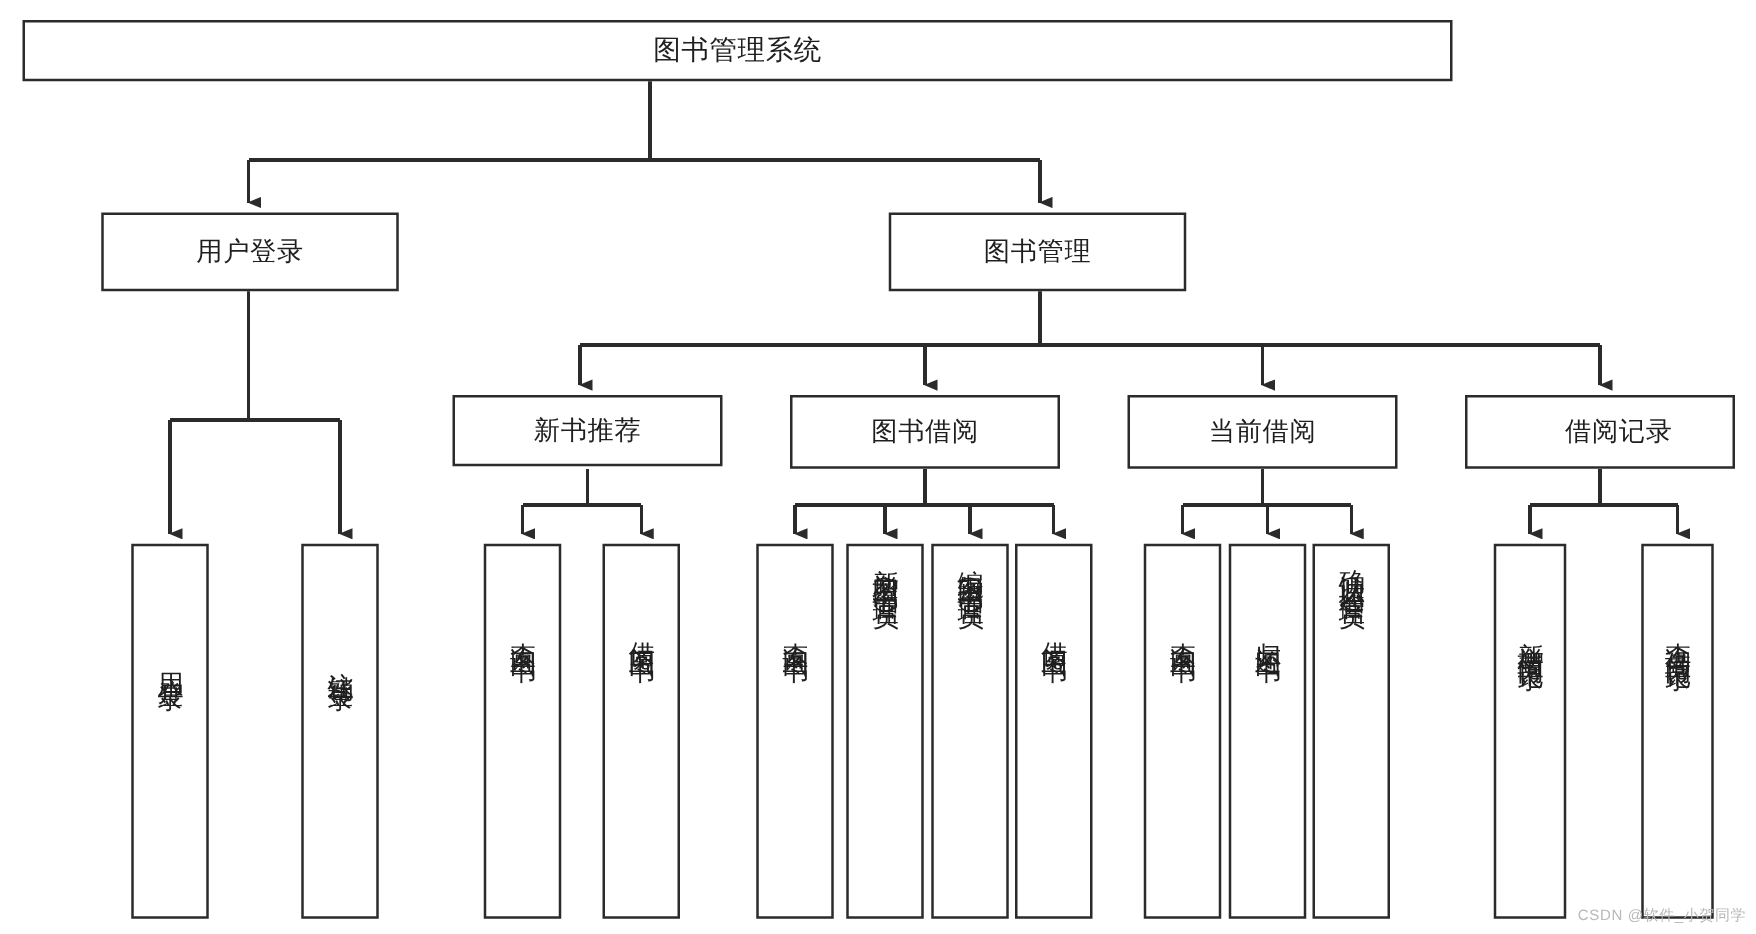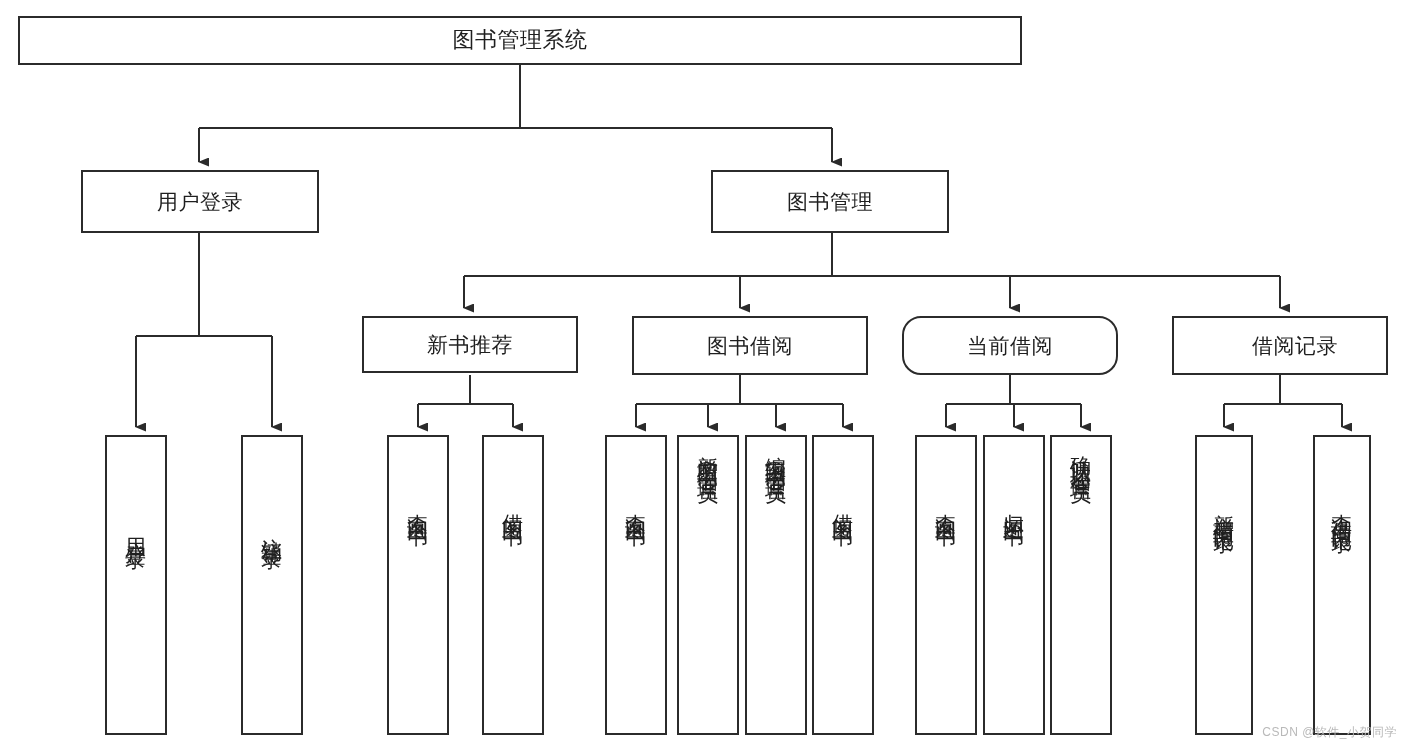--- a/index.html
+++ b/index.html
@@ -137,38 +137,38 @@
       <path d="M1014,404 L1014,427" marker-end="url(#arrowhead)"></path>
       <path d="M1081,404 L1081,427" marker-end="url(#arrowhead)"></path>
 
       <path d="M1280,375 L1280,404"></path>
       <path d="M1224,404 L1342,404"></path>
       <path d="M1224,404 L1224,427" marker-end="url(#arrowhead)"></path>
       <path d="M1342,404 L1342,427" marker-end="url(#arrowhead)"></path>
     </g>
   </svg>
 
-  <div class="node horiz root" style="left:18px; top:16px; width:1004px; height:49px;text-align:right;">
+  <div class="node horiz root" style="left:18px; top:16px; width:1144px; height:49px;text-align:right;">
     <span class="node-label">图书管理系统</span>
   </div>
 
   <div class="node horiz" style="left:81px; top:170px; width:238px; height:63px;">
     <span class="node-label">用户登录</span>
   </div>
   <div class="node horiz" style="left:711px; top:170px; width:238px; height:63px;">
     <span class="node-label">图书管理</span>
   </div>
 
   <div class="node horiz" style="left:362px; top:316px; width:216px; height:57px;">
     <span class="node-label">新书推荐</span>
   </div>
-  <div class="node horiz" style="left:632px; top:316px; width:236px; height:59px;">
+  <div class="node horiz" style="left:632px; top:316px; width:216px; height:59px;">
     <span class="node-label">图书借阅</span>
   </div>
-  <div class="node horiz" style="left:902px; top:316px; width:216px; height:59px;border-radius:19px;">
+  <div class="node horiz" style="left:902px; top:316px; width:216px; height:59px;">
     <span class="node-label">当前借阅</span>
   </div>
   <div class="node horiz" style="left:1172px; top:316px; width:216px; height:59px;padding-left:30px;">
     <span class="node-label">借阅记录</span>
   </div>
 
   <div class="node leaf low-text" style="left:105px; top:435px; width:62px; height:300px;">
     <span class="node-label">用户登录</span>
   </div>
   <div class="node leaf low-text" style="left:241px; top:435px; width:62px; height:300px;">

